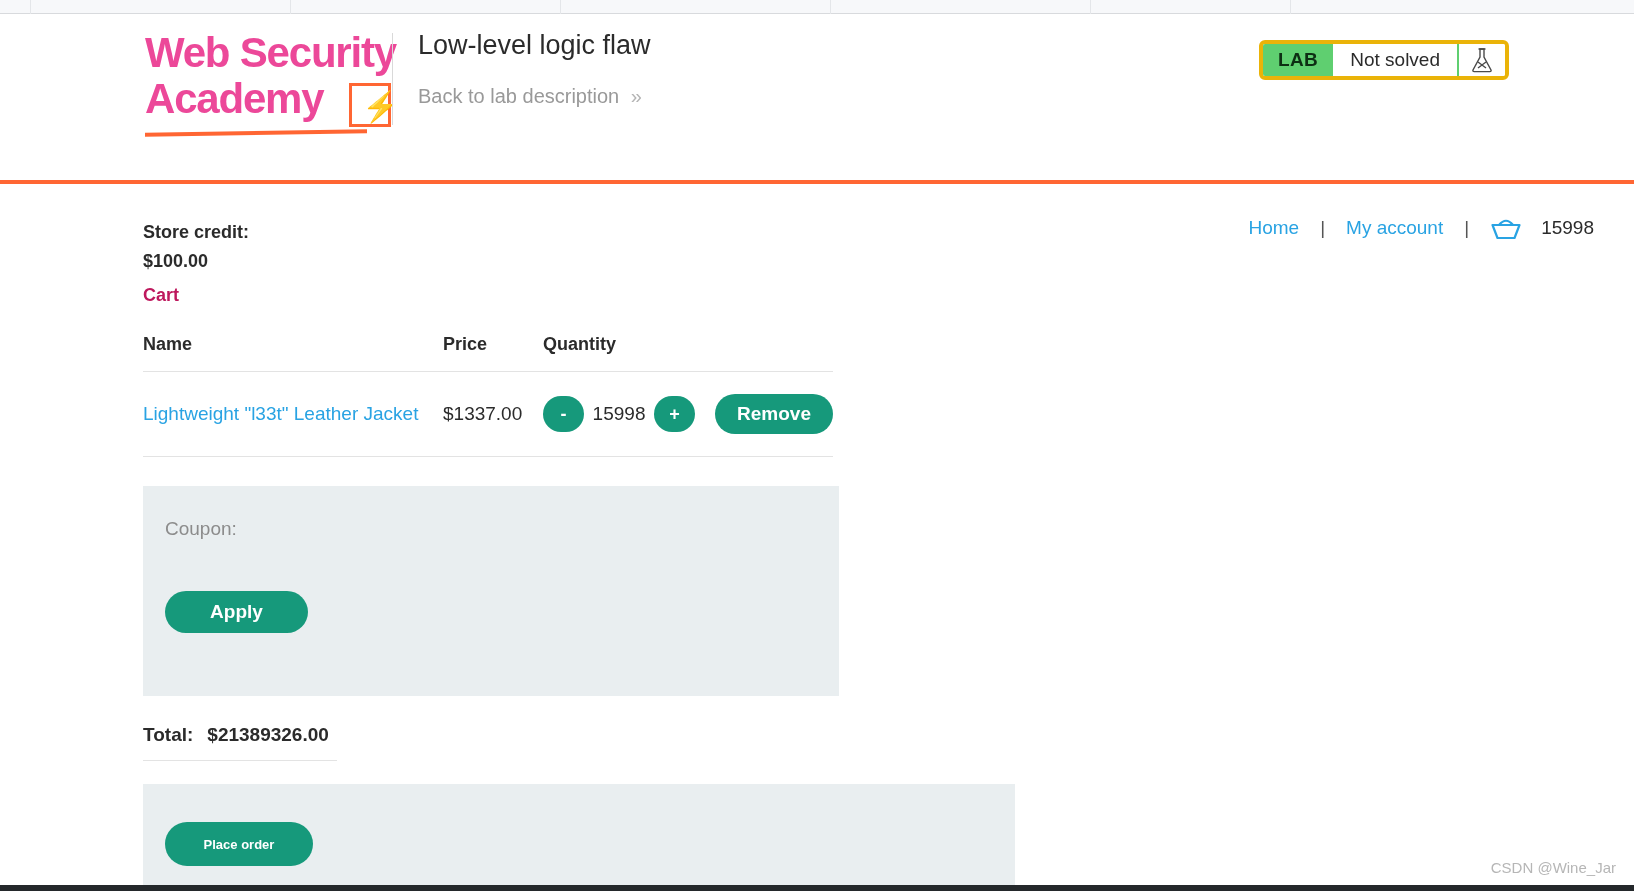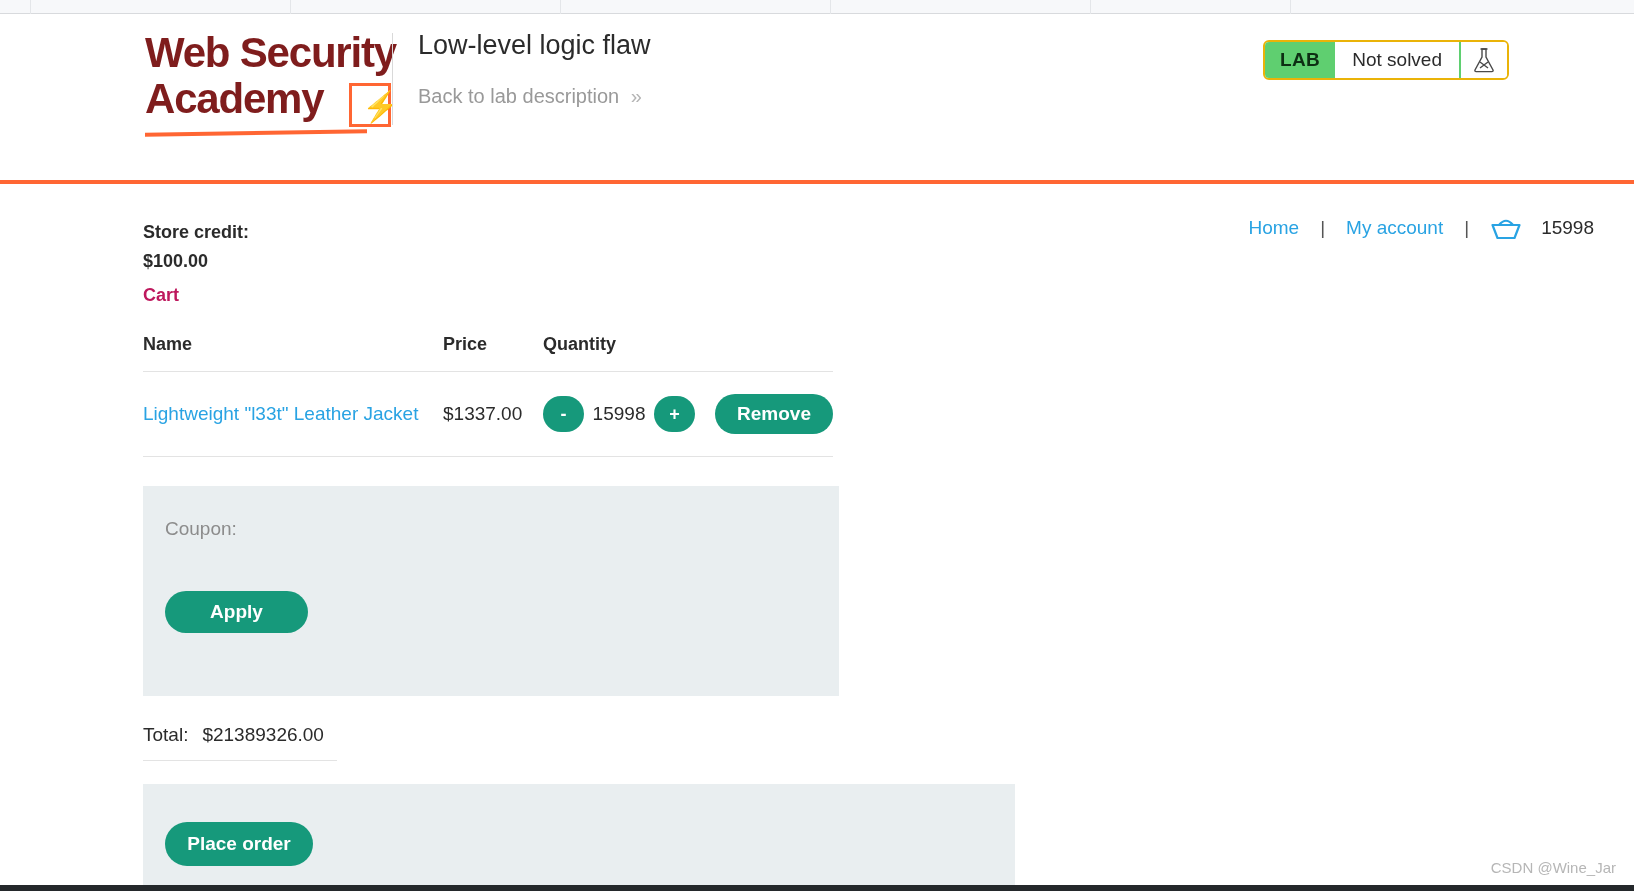--- a/index.html
+++ b/index.html
@@ -51,21 +51,21 @@
     top: 15px;
     width: 250px;
     height: 105px;
   }
   .logo-line {
     font-family: "Liberation Sans", sans-serif;
     font-weight: bold;
     font-size: 42px;
     line-height: 46px;
     letter-spacing: -1.2px;
-    color: #7f1d1d;
+    color: #ec4899;
     white-space: nowrap;
   }
   .logo-bolt {
     position: absolute;
     right: 4px;
     bottom: 8px;
     width: 42px;
     height: 44px;
     border: 3px solid #ff6633;
   }
@@ -124,21 +124,21 @@
   
   .lab-status {
     position: absolute;
     right: 125px;
     top: 25px;
     display: flex;
     align-items: stretch;
     height: 40px;
     border-radius: 6px;
     overflow: hidden;
-    border: 2px solid #eab308;
+    border: 4px solid #eab308;
     background: #ffffff;
   }
   .lab-tag {
     background: #5fcf70;
     color: #0d2f13;
     font-weight: bold;
     font-size: 19px;
     letter-spacing: 0.4px;
     display: flex;
     align-items: center;
@@ -349,21 +349,21 @@
     position: absolute;
     left: 143px;
     top: 540px;
     width: 194px;
     padding-bottom: 14px;
     border-bottom: 1px solid #e3e3e3;
     display: flex;
     align-items: baseline;
     gap: 14px;
     font-size: 19px;
-    font-weight: normal;
+    font-weight: bold;
     color: #2b2b2b;
     white-space: nowrap;
   }
 
   
   .order-panel {
     position: absolute;
     left: 143px;
     top: 600px;
     width: 872px;
@@ -371,21 +371,21 @@
     background: #e9eef0;
     padding: 38px 0 0 22px;
   }
   .btn-place-order {
     background: #16997b;
     color: #ffffff;
     border: none;
     border-radius: 24px;
     width: 148px;
     height: 44px;
-    font-size: 19px;
+    font-size: 13px;
     font-weight: bold;
     cursor: pointer;
     font-family: "Liberation Sans", sans-serif;
   }
 
   
   .watermark {
     position: absolute;
     right: 18px;
     bottom: 15px;

